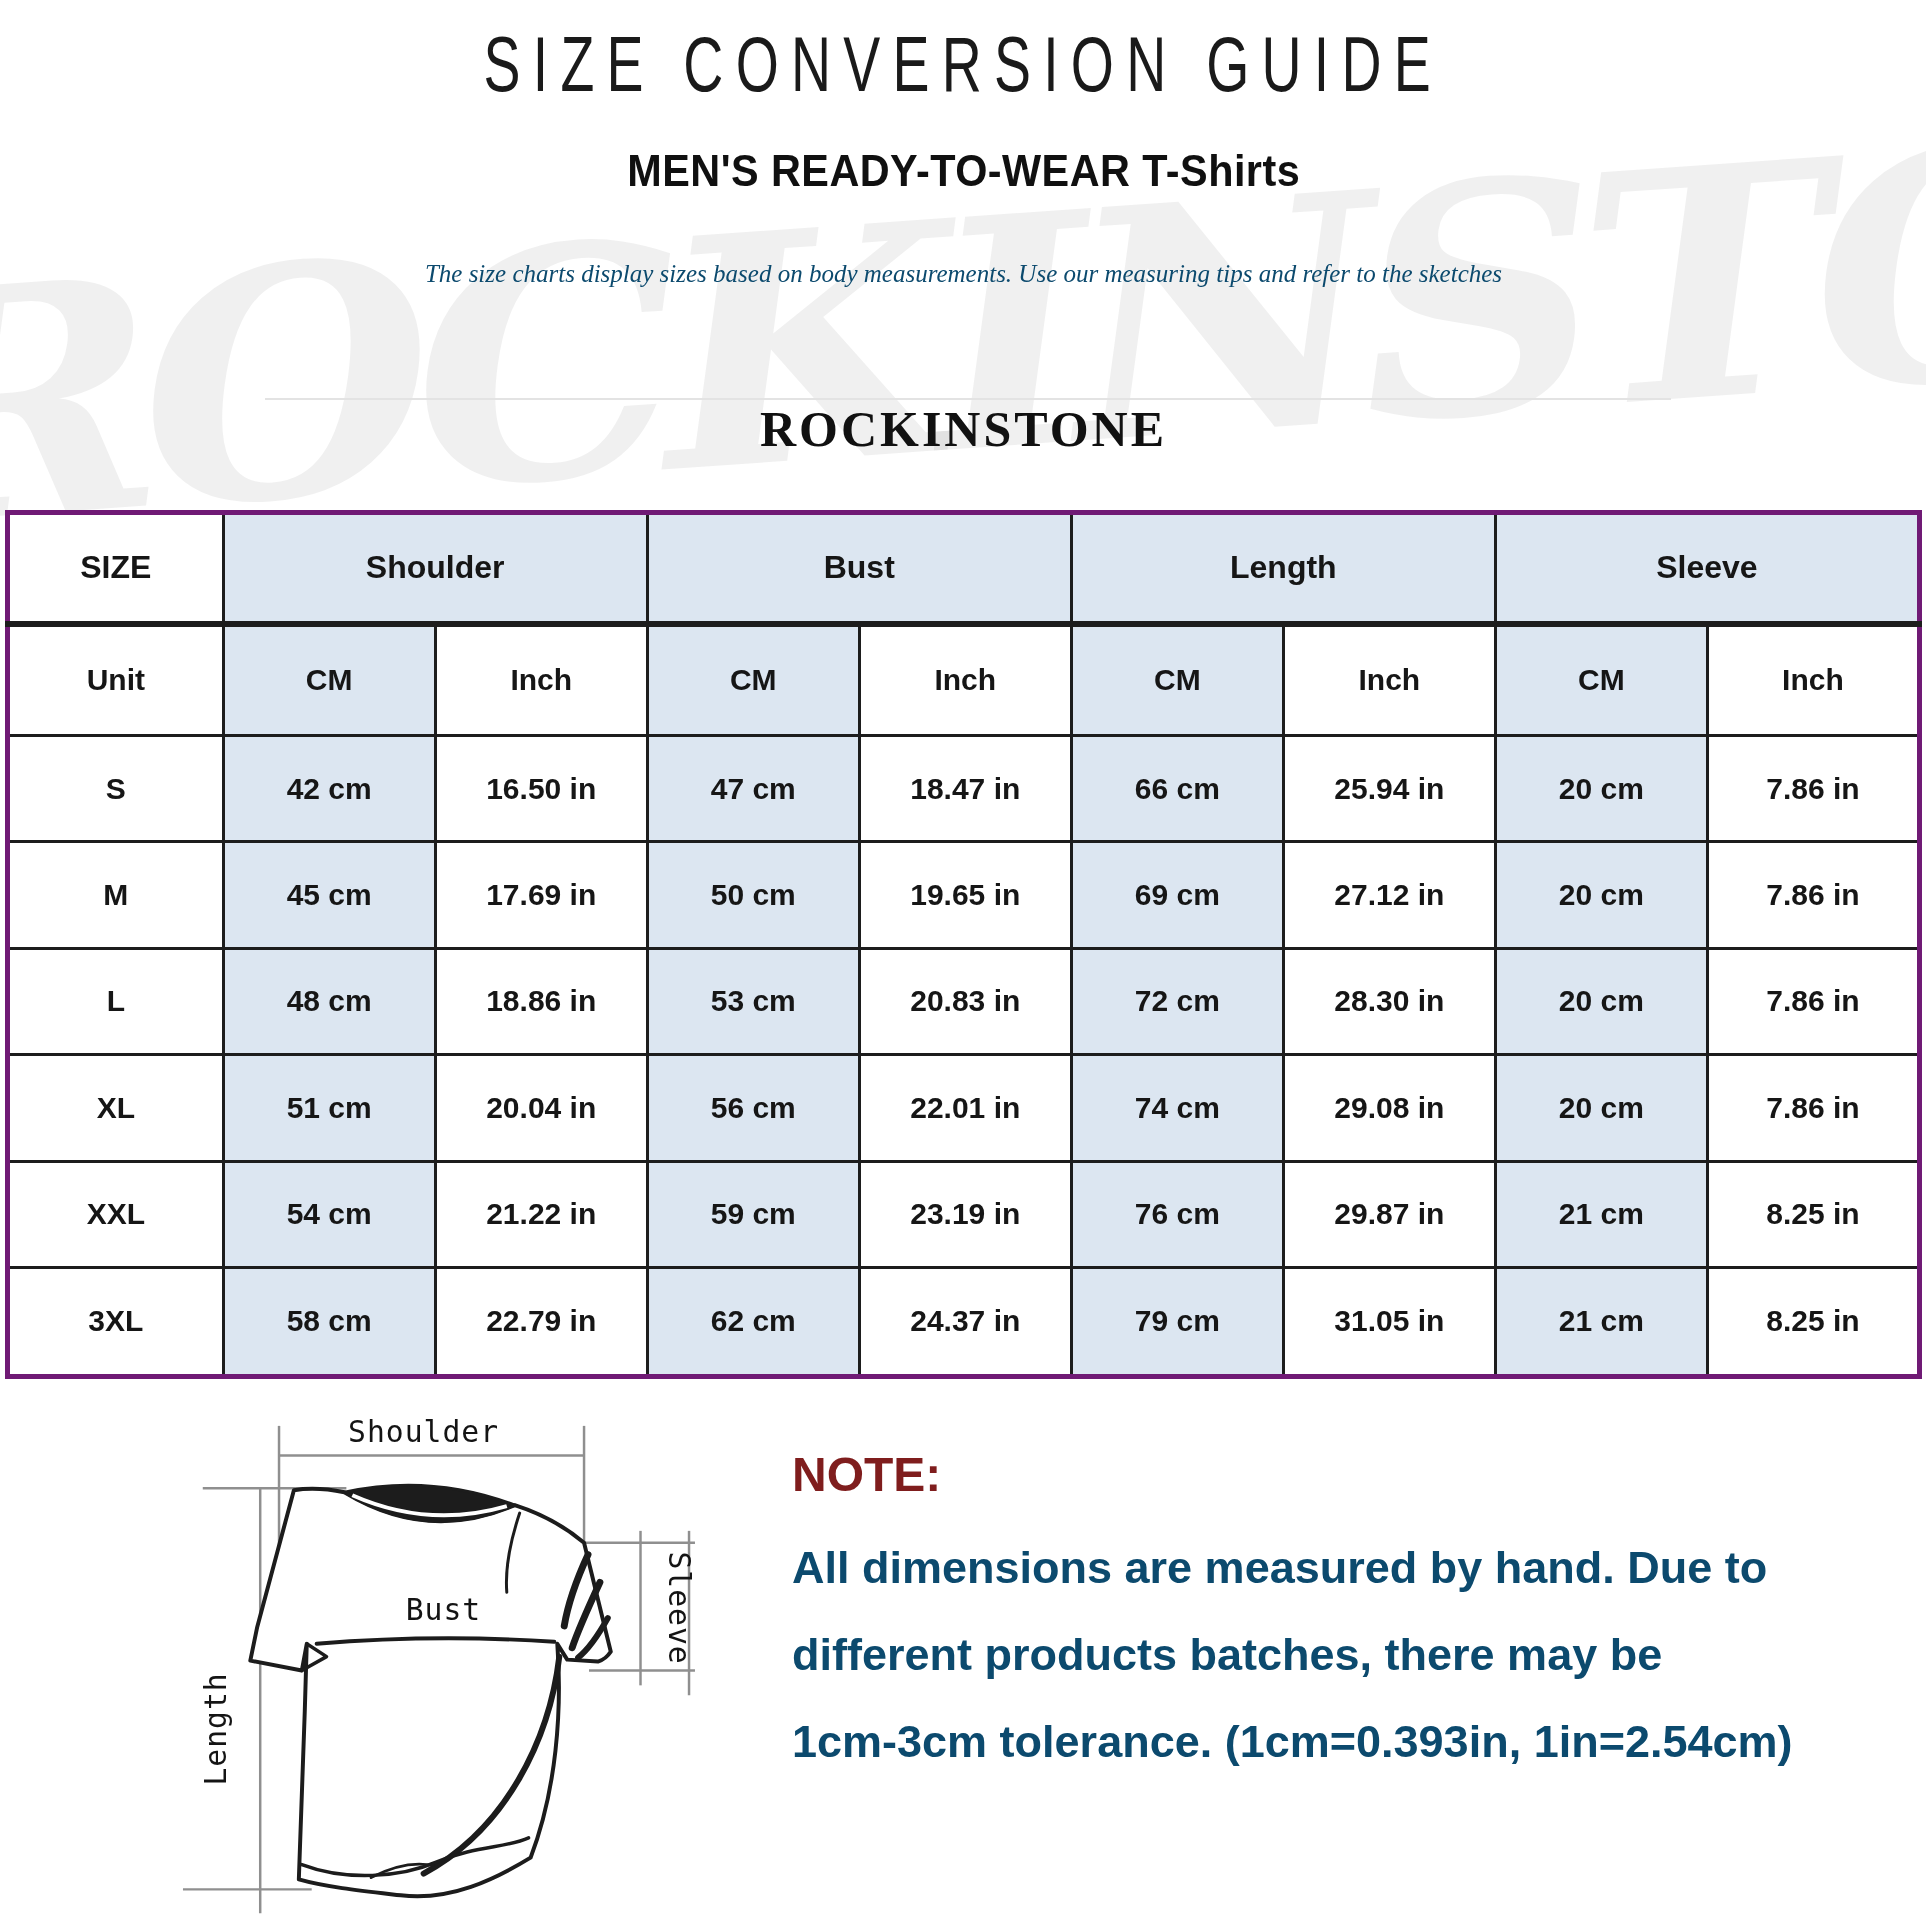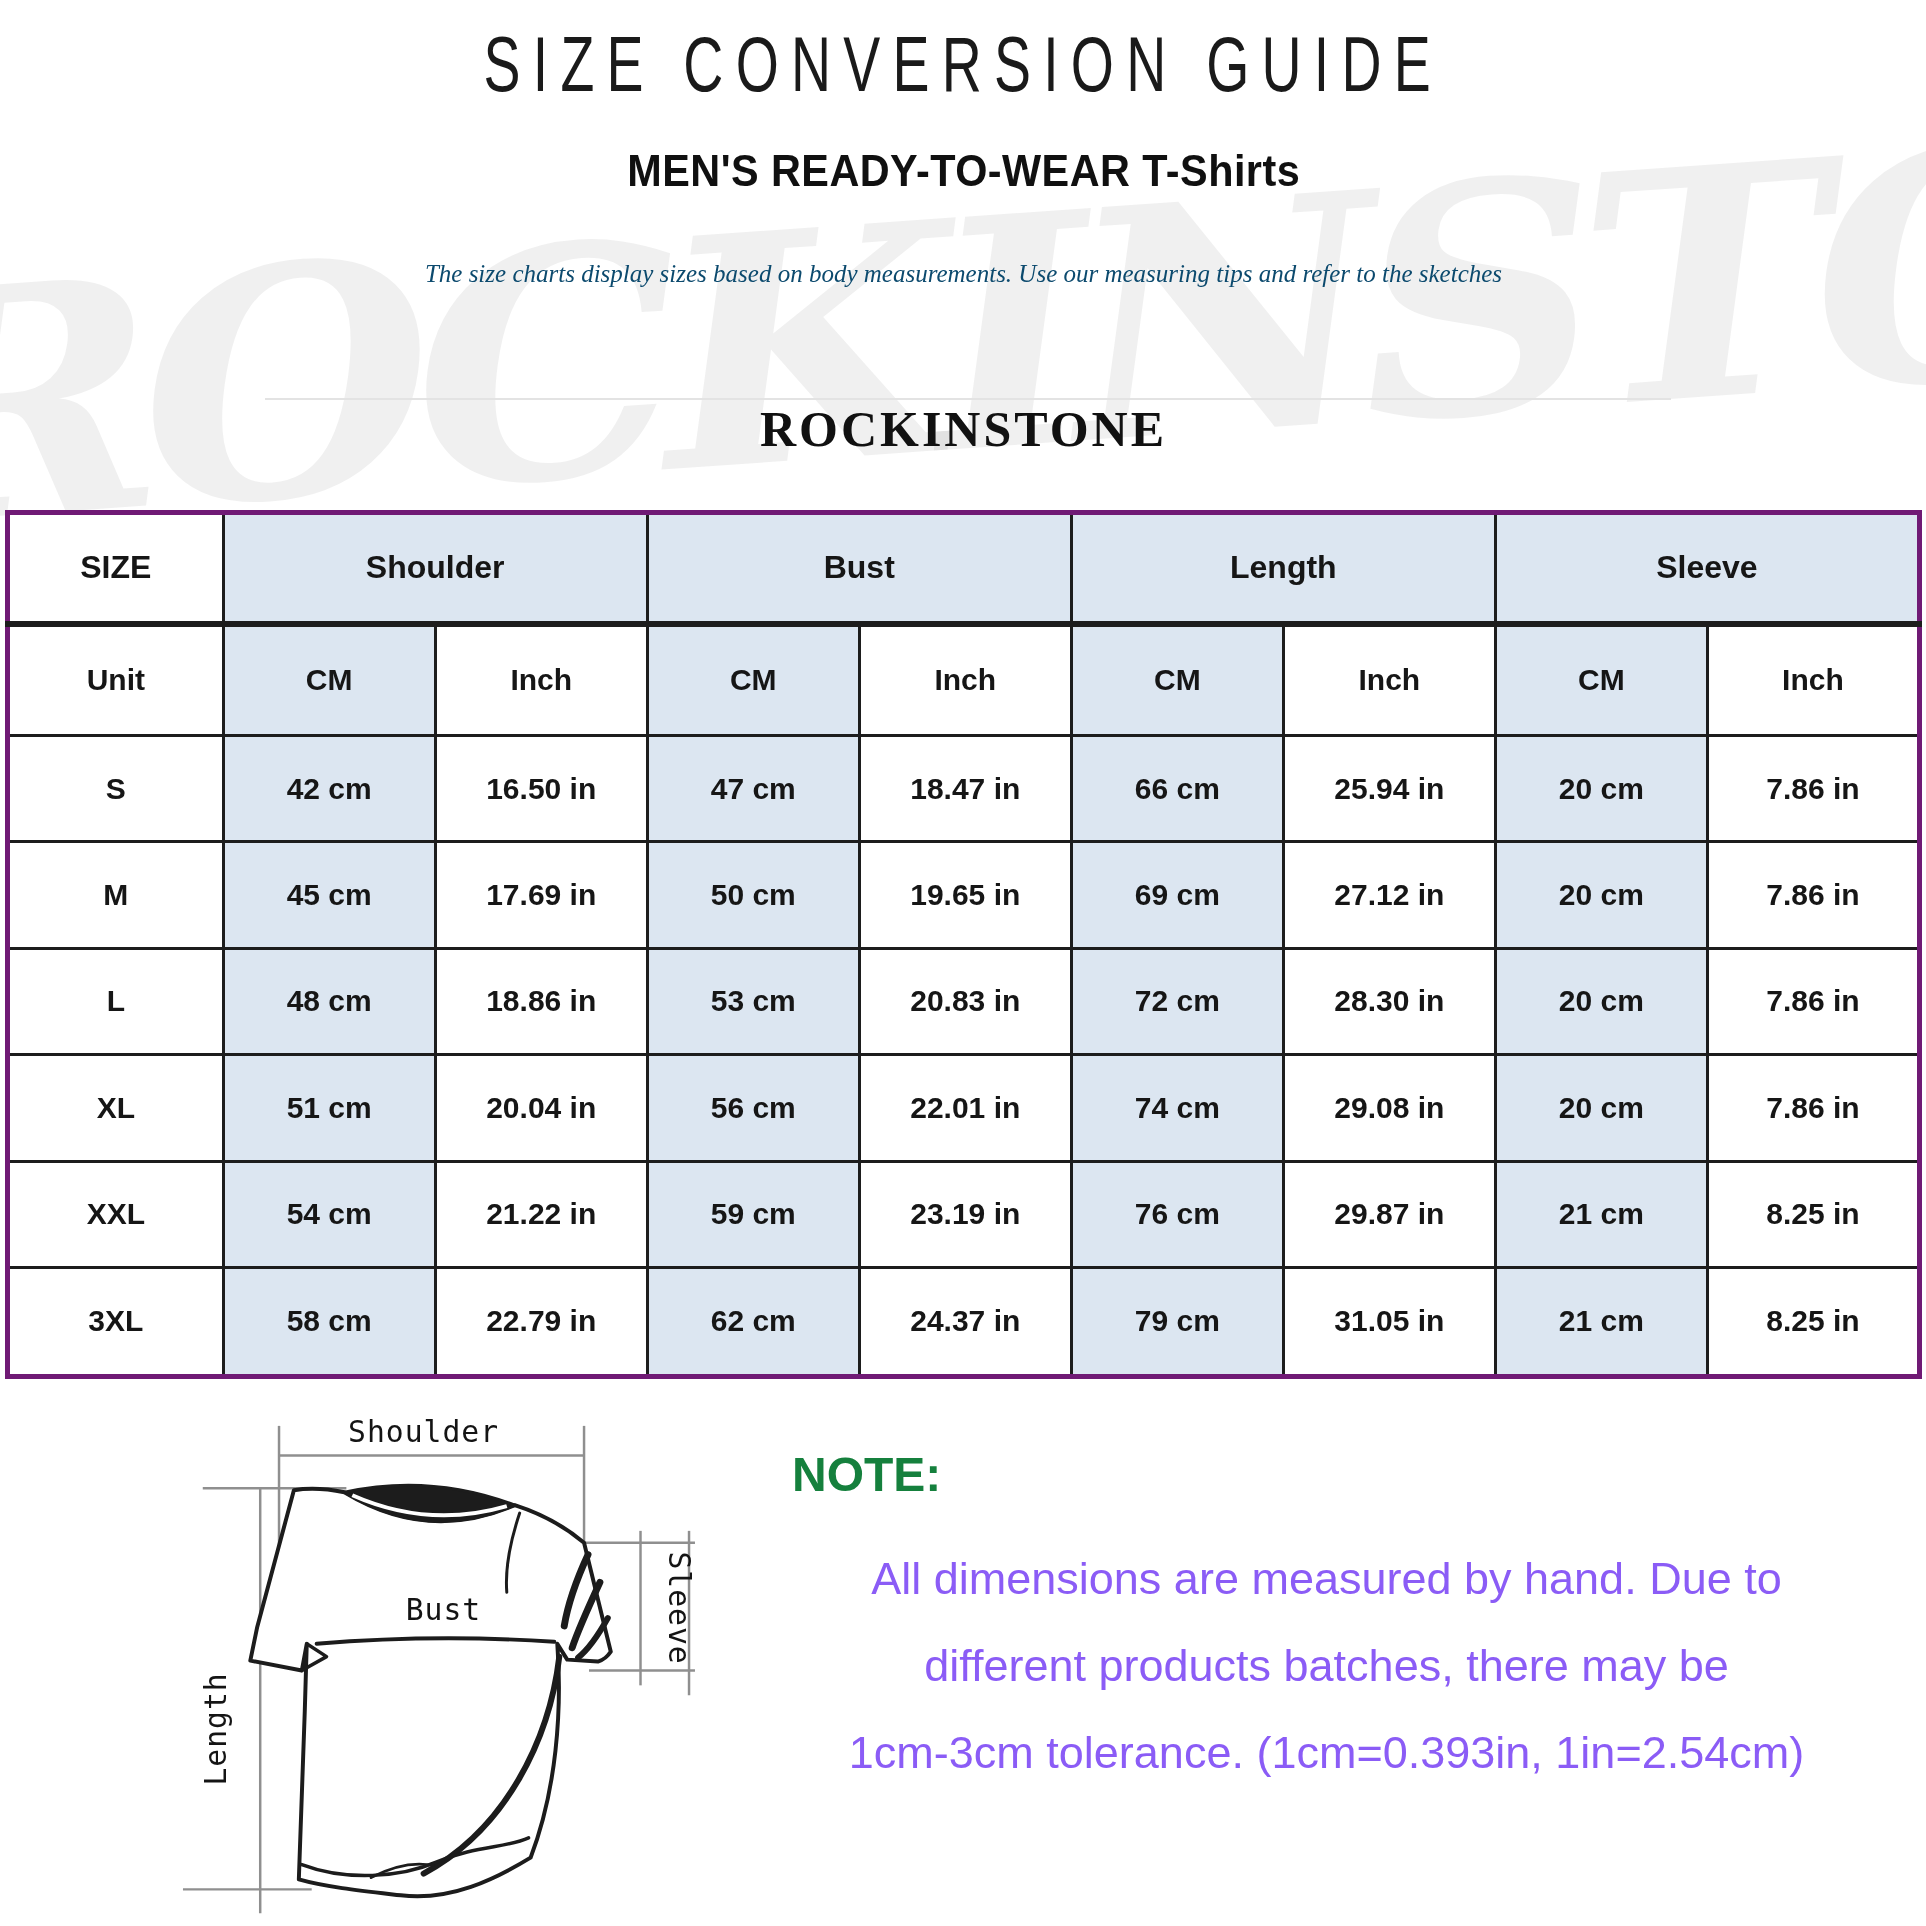--- a/index.html
+++ b/index.html
@@ -32,22 +32,22 @@
     border-collapse:collapse;table-layout:fixed;text-align:center;
     font-weight:bold;color:#161616;background:#ffffff;
     border:5px solid #701a75;
   }
   #size-table td{border:3px solid #1d1d1d;font-size:30px;overflow:hidden;}
   #size-table tr.group-row td{font-size:32px;border-bottom-width:6px;}
   #size-table td.cb{background:#dce6f1;}
   #size-table td.cw{background:#ffffff;}
   
   #note{position:absolute;left:792px;top:1447px;width:1069px;z-index:2;}
-  #note .note-head{font-size:48px;font-weight:bold;color:#15803d;margin-bottom:33px;}
-  #note .note-line{font-size:45px;font-weight:normal;color:#8b5cf6;line-height:87px;white-space:nowrap;text-align:center;}
+  #note .note-head{font-size:48px;font-weight:bold;color:#7f1d1d;margin-bottom:22px;}
+  #note .note-line{font-size:45px;font-weight:bold;color:#0c4a6e;line-height:87px;white-space:nowrap;}
   
   #diagram{position:absolute;left:168px;top:1414px;width:535px;height:513px;z-index:2;}
   #diagram text{font-family:"DejaVu Sans Mono",monospace;font-size:30px;fill:#141414;letter-spacing:1px;}
 </style>
 </head>
 <body>
 
 <div id="stage">
 
   <div id="watermark">ROCKINSTONE</div>

